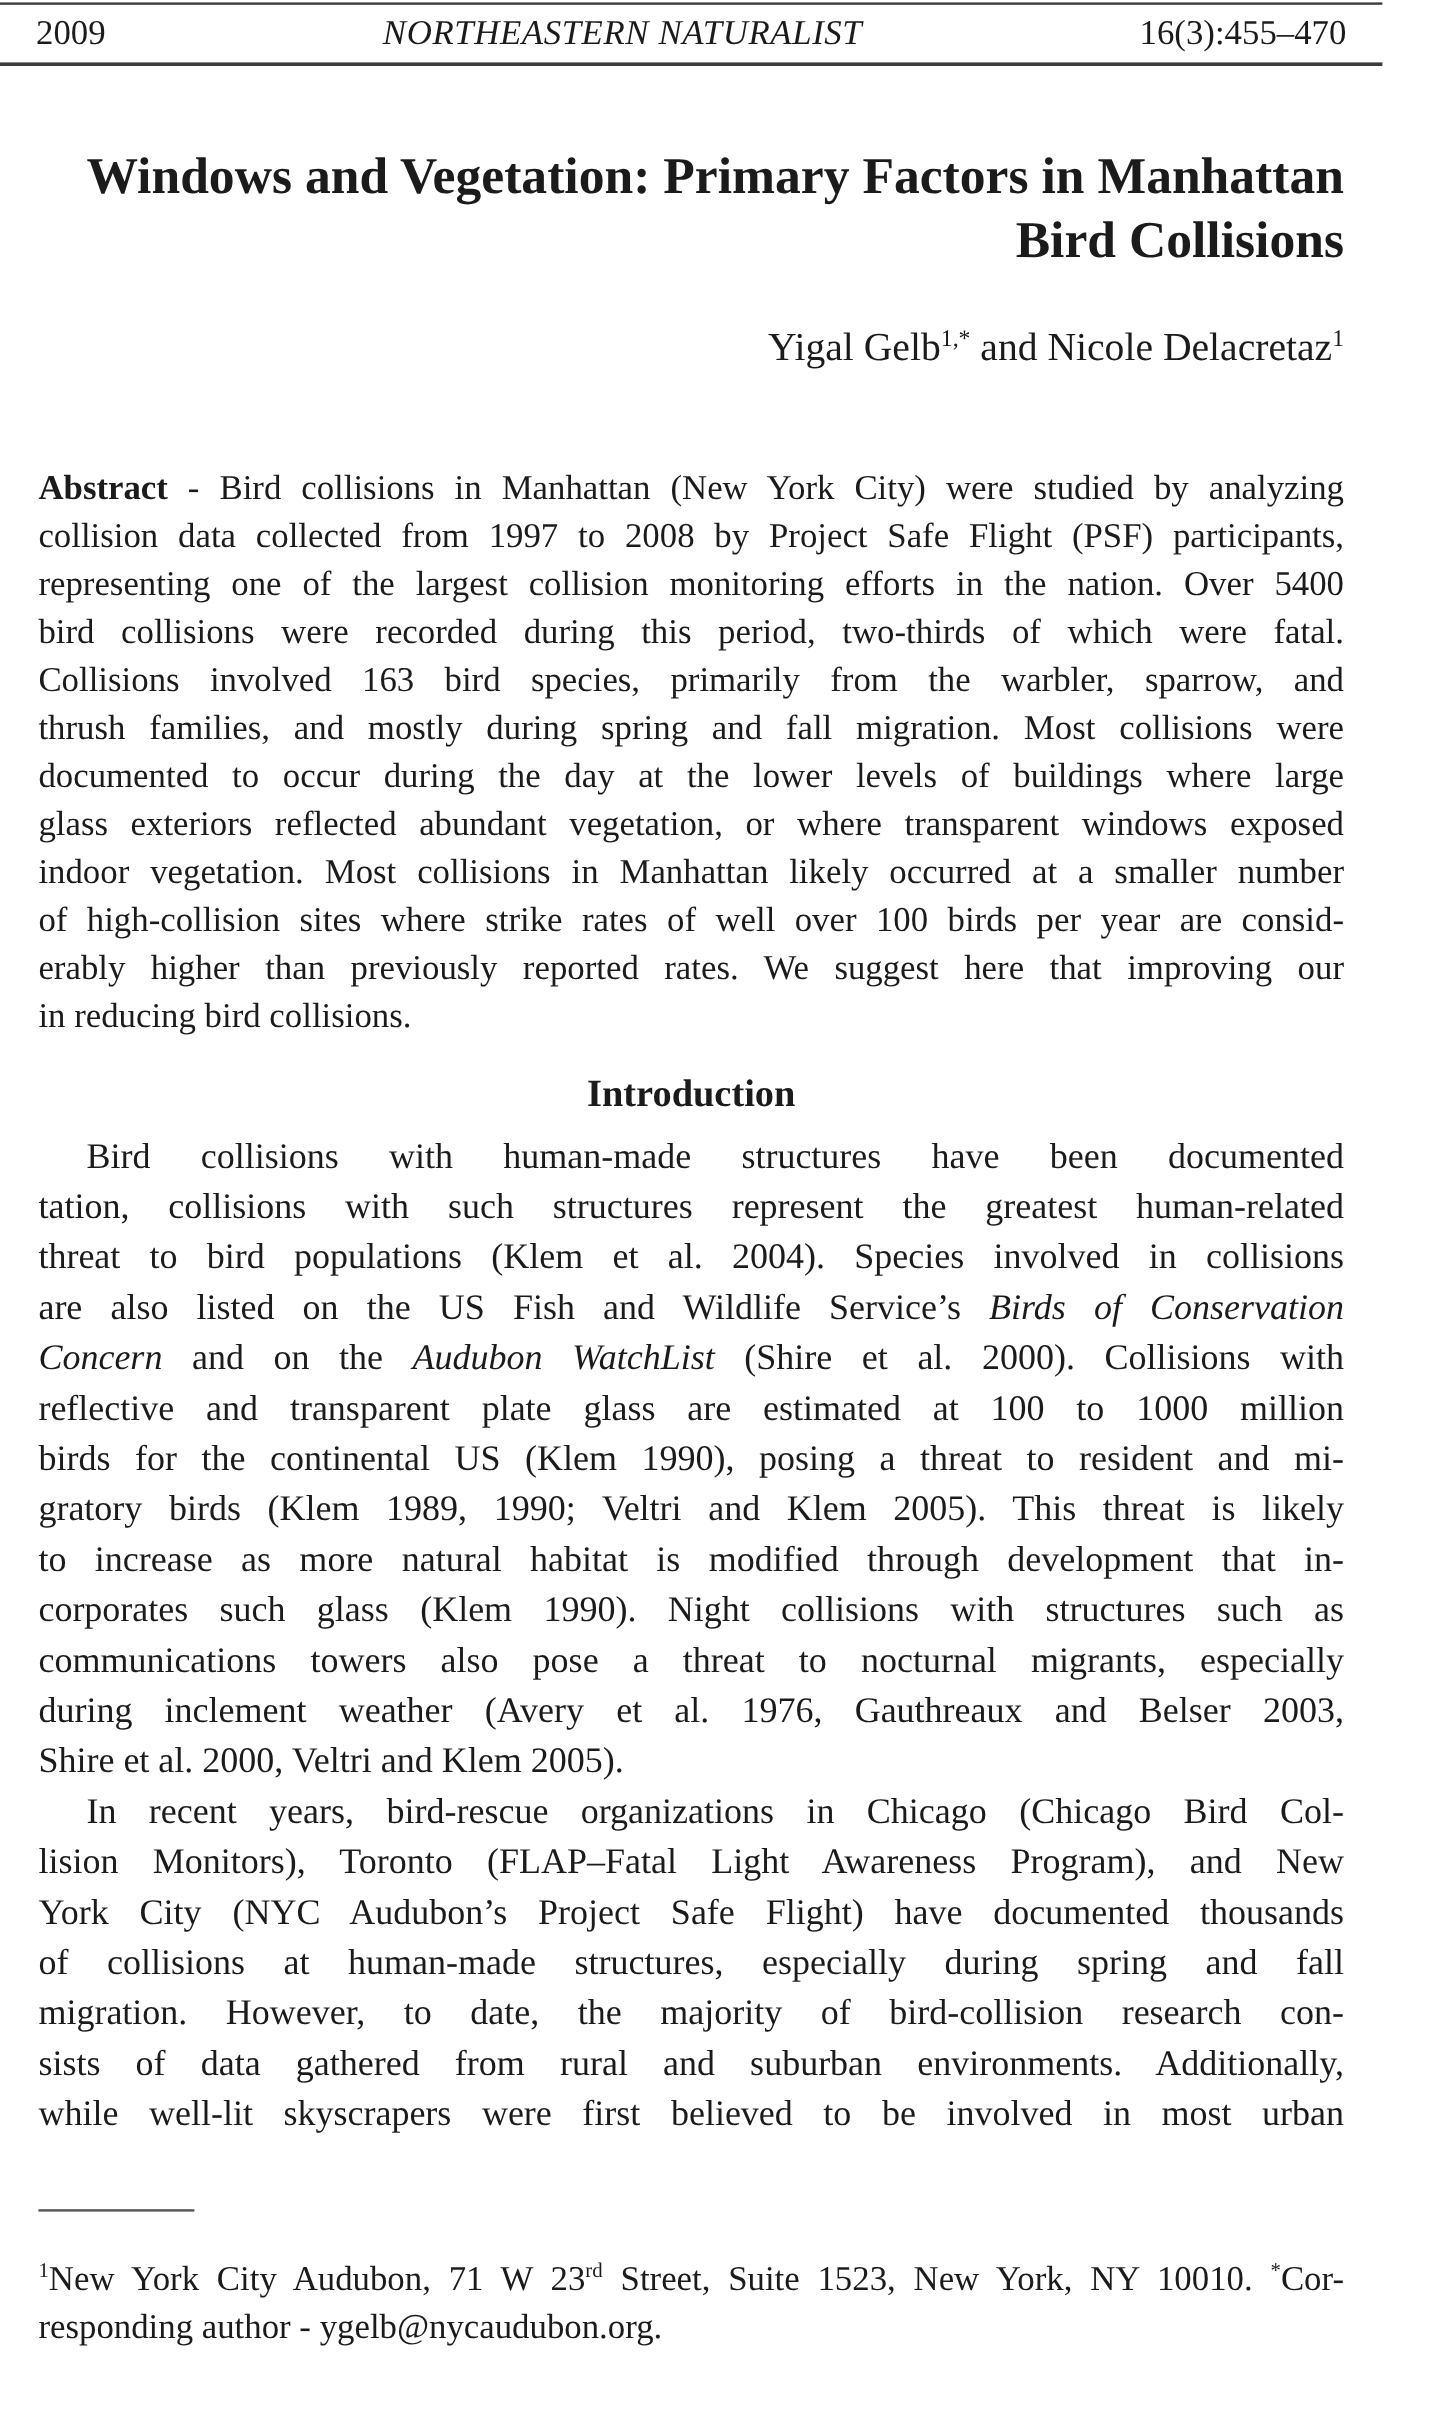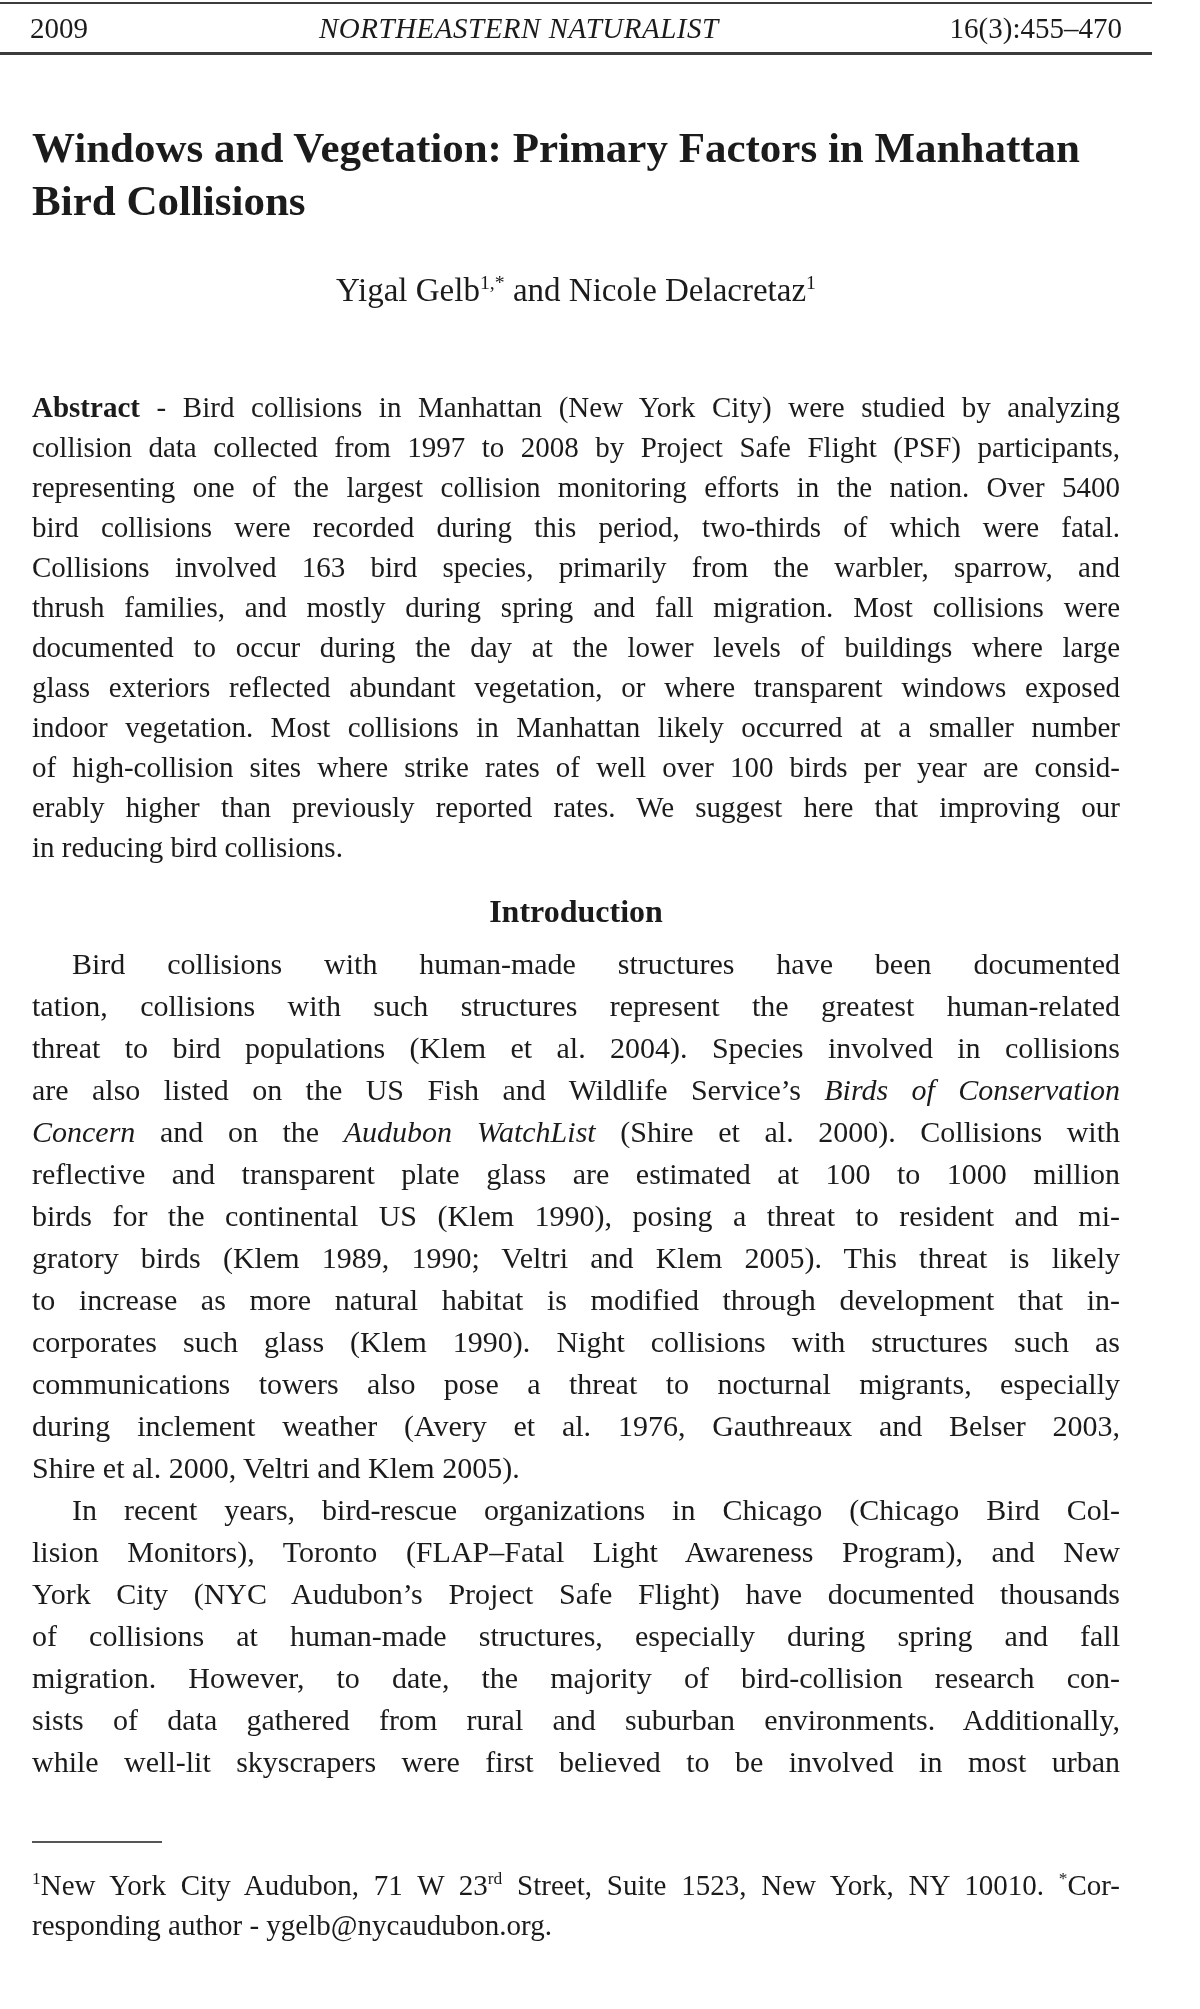--- a/index.html
+++ b/index.html
@@ -21,32 +21,32 @@
     padding: 0 30px; height: 48px; font-size: 29px;
   }
   .header-journal { font-style: italic; letter-spacing: 0.5px; }
   .rule-mid { height: 3px; background: #3c3c3c; }
 
   
   .column { padding: 0 32px; box-sizing: border-box; }
 
   .title {
     margin-top: 66px;
-    text-align: left;
+    text-align: right;
     font-size: 43px;
     font-weight: bold;
     line-height: 53px;
   }
 
   .byline {
     margin-top: 42px;
     font-size: 33px;
     line-height: 42px;
   }
-  .byline .tline { text-align: center; text-align-last: center; }
+  .byline .tline { text-align: right; text-align-last: center; }
 
   .abstract {
     margin-top: 76px;
     font-size: 29px;
     line-height: 40px;
   }
 
   h2.section-heading {
     margin: 22px 0 10px 0;
     text-align: center;
@@ -62,21 +62,21 @@
   .tline.indent { text-indent: 40px; }
 
   sup { font-size: 60%; line-height: 0; vertical-align: super; }
 
   .footnote-rule {
     margin: 58px 0 0 32px;
     width: 130px; height: 2px;
     background: #555555;
   }
   .footnote {
-    margin-top: 22px;
+    margin-top: 36px;
     font-size: 29px;
     line-height: 40px;
     padding-bottom: 10px;
   }
 </style>
 </head>
 <body>
 
 <div class="page">
 

